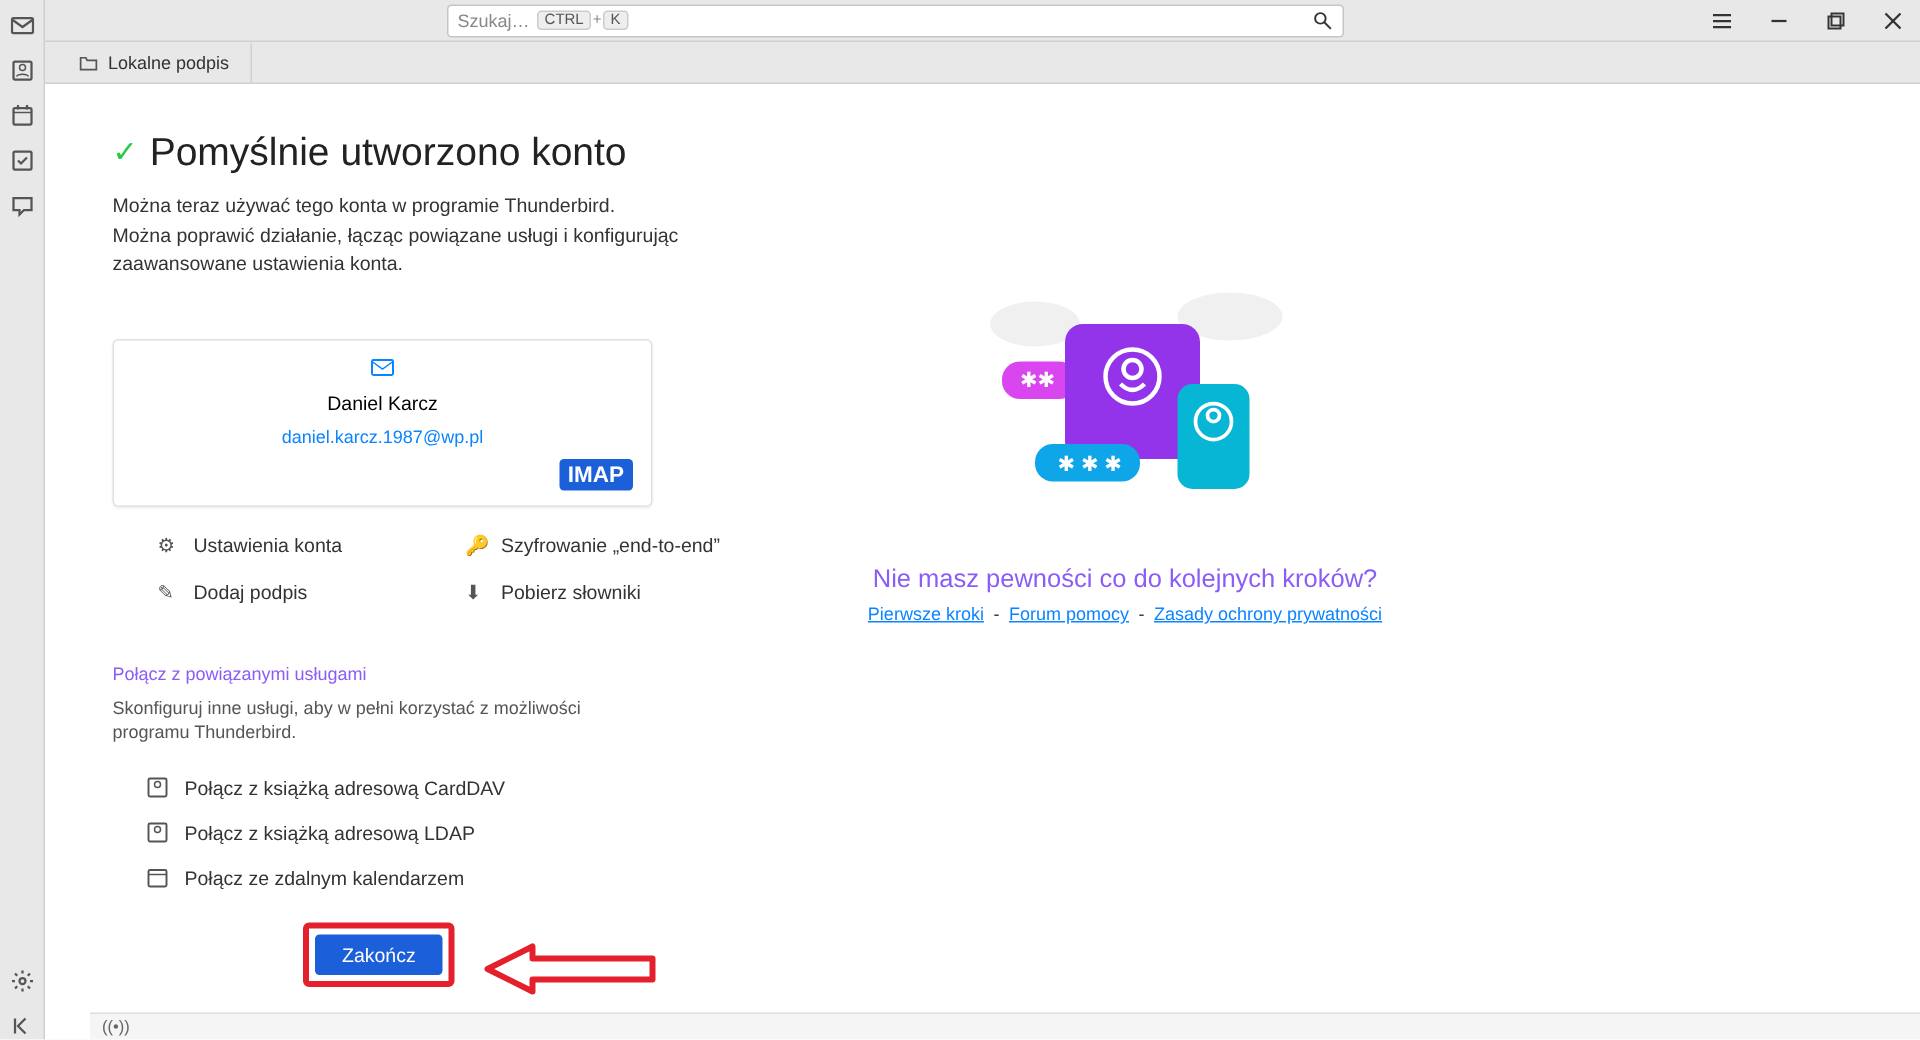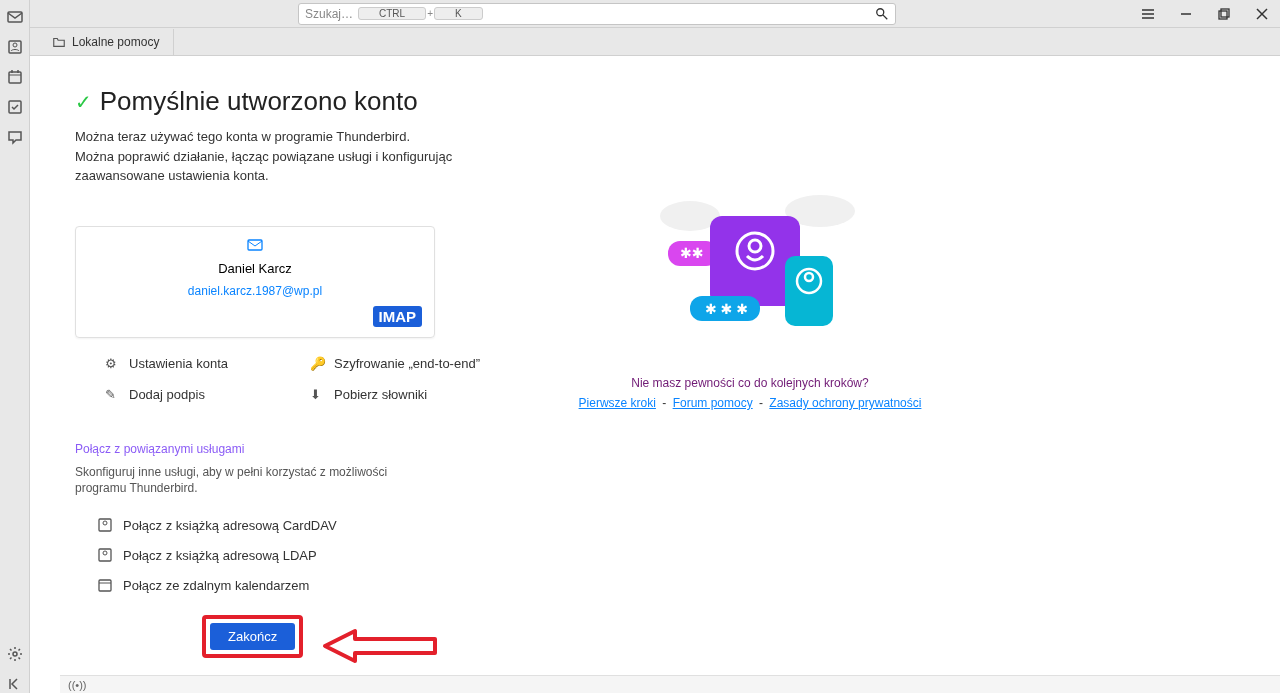--- a/index.html
+++ b/index.html
@@ -5,21 +5,21 @@
 * { box-sizing: border-box; margin: 0; padding: 0; font-family: "Segoe UI", Arial, sans-serif; }
 body { background: #f5f5f5; width: 1280px; height: 693px; overflow: hidden; display: flex; }
 .sidebar { width: 30px; background: #e8e8e8; display: flex; flex-direction: column; align-items: center; padding-top: 8px; gap: 12px; border-right: 1px solid #d0d0d0; }
 .sidebar-icon { width: 18px; height: 18px; color: #555; cursor: pointer; display: flex; align-items: center; justify-content: center; }
 .sidebar-spacer { flex: 1; }
 .main { flex: 1; display: flex; flex-direction: column; }
 .topbar { height: 28px; background: #e8e8e8; display: flex; align-items: center; padding: 0 8px; border-bottom: 1px solid #d0d0d0; }
 .topbar-spacer-left { width: 260px; }
 .search-box { width: 598px; height: 22px; background: #fff; border: 1px solid #c5c5c5; border-radius: 3px; display: flex; align-items: center; padding: 0 6px; font-size: 12px; color: #888; }
 .search-placeholder { flex: 0 0 auto; margin-right: 4px; }
-.kbd { background: #eee; border: 1px solid #ccc; border-radius: 3px; padding: 0 20px; font-size: 10px; color: #555; margin: 0 1px; }
+.kbd { background: #eee; border: 1px solid #ccc; border-radius: 3px; padding: 0 4px; font-size: 10px; color: #555; margin: 0 1px; }
 .search-icon-right { margin-left: auto; color: #333; }
 .topbar-right { margin-left: auto; display: flex; gap: 18px; align-items: center; color: #333; }
 .win-btn { width: 20px; height: 20px; display: flex; align-items: center; justify-content: center; cursor: pointer; }
 .tabbar { height: 28px; background: #e8e8e8; display: flex; align-items: flex-end; padding-left: 8px; border-bottom: 1px solid #d0d0d0; }
 .tab { height: 26px; padding: 0 14px; display: flex; align-items: center; gap: 6px; font-size: 12px; color: #333; border-right: 1px solid #d0d0d0; }
 .tab.active { background: #fff; border-top: 2px solid #0a84ff; border-left: 1px solid #d0d0d0; border-right: 1px solid #d0d0d0; }
 .tab-close { margin-left: 8px; color: #555; cursor: pointer; }
 .content { flex: 1; background: #fff; display: flex; padding: 30px 0 0 45px; overflow: auto; position: relative; }
 .left-col { width: 420px; }
 .right-col { width: 450px; padding-left: 60px; padding-top: 100px; text-align: center; }
@@ -33,21 +33,21 @@
 .option-link { display: flex; align-items: center; gap: 8px; font-size: 13px; color: #333; cursor: pointer; }
 .option-icon { width: 16px; color: #555; }
 .section-title { font-size: 12px; font-weight: 400; color: #8b5cf6; margin-bottom: 8px; }
 .section-desc { font-size: 12px; color: #555; line-height: 1.4; margin-bottom: 20px; width: 340px; }
 .service-links { display: flex; flex-direction: column; gap: 14px; padding-left: 22px; margin-bottom: 30px; }
 .service-link { display: flex; align-items: center; gap: 10px; font-size: 13px; color: #333; cursor: pointer; }
 .finish-wrap { position: relative; display: inline-block; margin-left: 135px; }
 .finish-btn { background: #1b5fd9; color: #fff; border: none; padding: 6px 18px; font-size: 13px; border-radius: 3px; cursor: pointer; }
 .red-border { position: absolute; top: -8px; left: -8px; right: -8px; bottom: -8px; border: 4px solid #e3202b; border-radius: 4px; pointer-events: none; }
 .red-arrow { position: absolute; left: 100px; top: -2px; pointer-events: none; }
-.help-text { font-size: 12px; color: #701a75; margin-bottom: 6px; }
+.help-text { font-size: 17px; color: #8b5cf6; margin-bottom: 6px; }
 .help-links { font-size: 12px; color: #0a84ff; }
 .help-links a { color: #0a84ff; text-decoration: underline; cursor: pointer; }
 .help-sep { color: #333; margin: 0 3px; }
 .illustration { width: 240px; height: 160px; margin: 0 auto 30px; position: relative; }
 .statusbar { position: absolute; bottom: 0; left: 30px; right: 0; height: 18px; background: #f5f5f5; border-top: 1px solid #e0e0e0; display: flex; align-items: center; padding: 0 8px; font-size: 11px; color: #666; }
 svg { display: block; }
 </style>
 </head>
 <body>
 
@@ -141,21 +141,21 @@
     </div>
   </div>
 
   <div class="tabbar">
     <div class="tab">
       <span>
           <svg width="14" height="14" viewBox="0 0 16 16">
             <path d="M2 4h4l1 2h7v7H2z" fill="none" stroke="#555" stroke-width="1.3"></path>
           </svg>
         </span>
-      <span>Lokalne pomocy</span>
+      <span>Lokalne podpis</span>
     </div>
   </div>
 
   <div class="content">
     <div class="left-col">
       <div class="success-title">
         <span class="check-icon">✓</span>
         <span>Pomyślnie utworzono konto</span>
       </div>
       <p class="desc">

